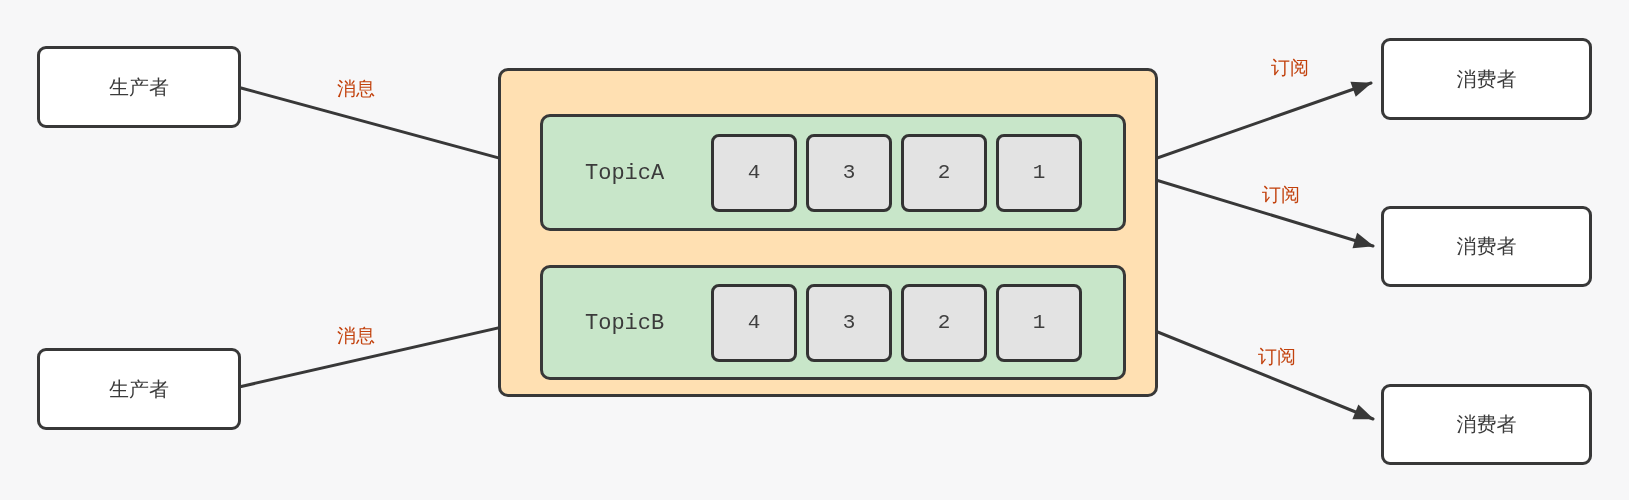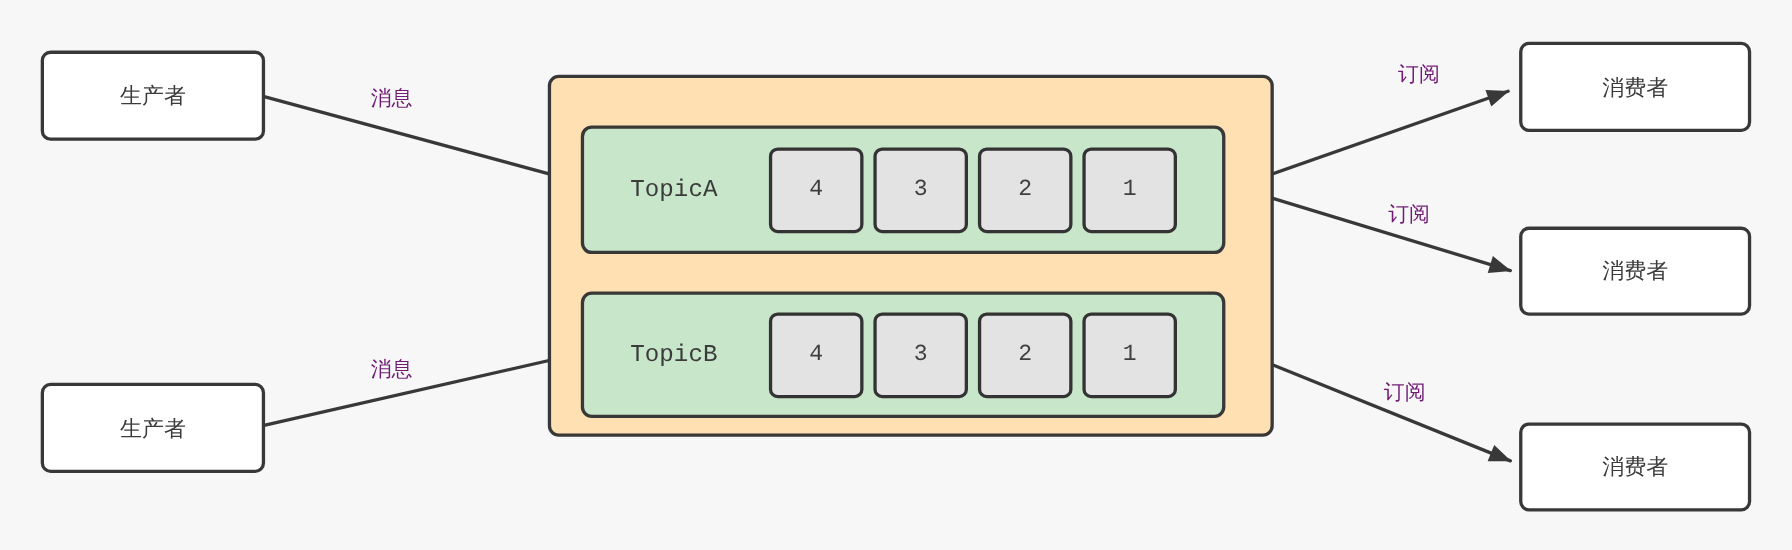--- a/index.html
+++ b/index.html
@@ -39,21 +39,21 @@
     box-sizing: border-box;
     left: 498px; top: 68px;
     width: 660px; height: 329px;
     background: #ffe0b2;
     border: 3px solid #383838;
     border-radius: 10px;
   }
   .topic {
     position: absolute;
     box-sizing: border-box;
-    left: 27px;
+    left: 39px;
     width: 586px;
     background: #c8e6c9;
     border: 3px solid #383838;
     border-radius: 10px;
   }
   .topic-a { top: 43px; height: 117px; }
   .topic-b { top: 194px; height: 115px; }
   .topic-label {
     position: absolute;
     left: 42px;
@@ -81,21 +81,21 @@
     display: flex;
     align-items: center;
     justify-content: center;
     font-size: 21px;
     color: #3f3f3f;
   }
   .edge-label {
     position: absolute;
     transform: translate(-50%, -50%);
     font-size: 19px;
-    color: #701a75;
+    color: #c2410c;
     white-space: nowrap;
   }
   .producer-1 { left: 37px;  top: 46px;  width: 204px; height: 82px; }
   .producer-2 { left: 37px;  top: 348px; width: 204px; height: 82px; }
   .consumer-1 { left: 1381px; top: 38px;  width: 211px; height: 82px; }
   .consumer-2 { left: 1381px; top: 206px; width: 211px; height: 81px; }
   .consumer-3 { left: 1381px; top: 384px; width: 211px; height: 81px; }
   .lbl-msg-1 { left: 356px;  top: 89px;  }
   .lbl-msg-2 { left: 356px;  top: 336px; }
   .lbl-sub-1 { left: 1290px; top: 68px;  }

